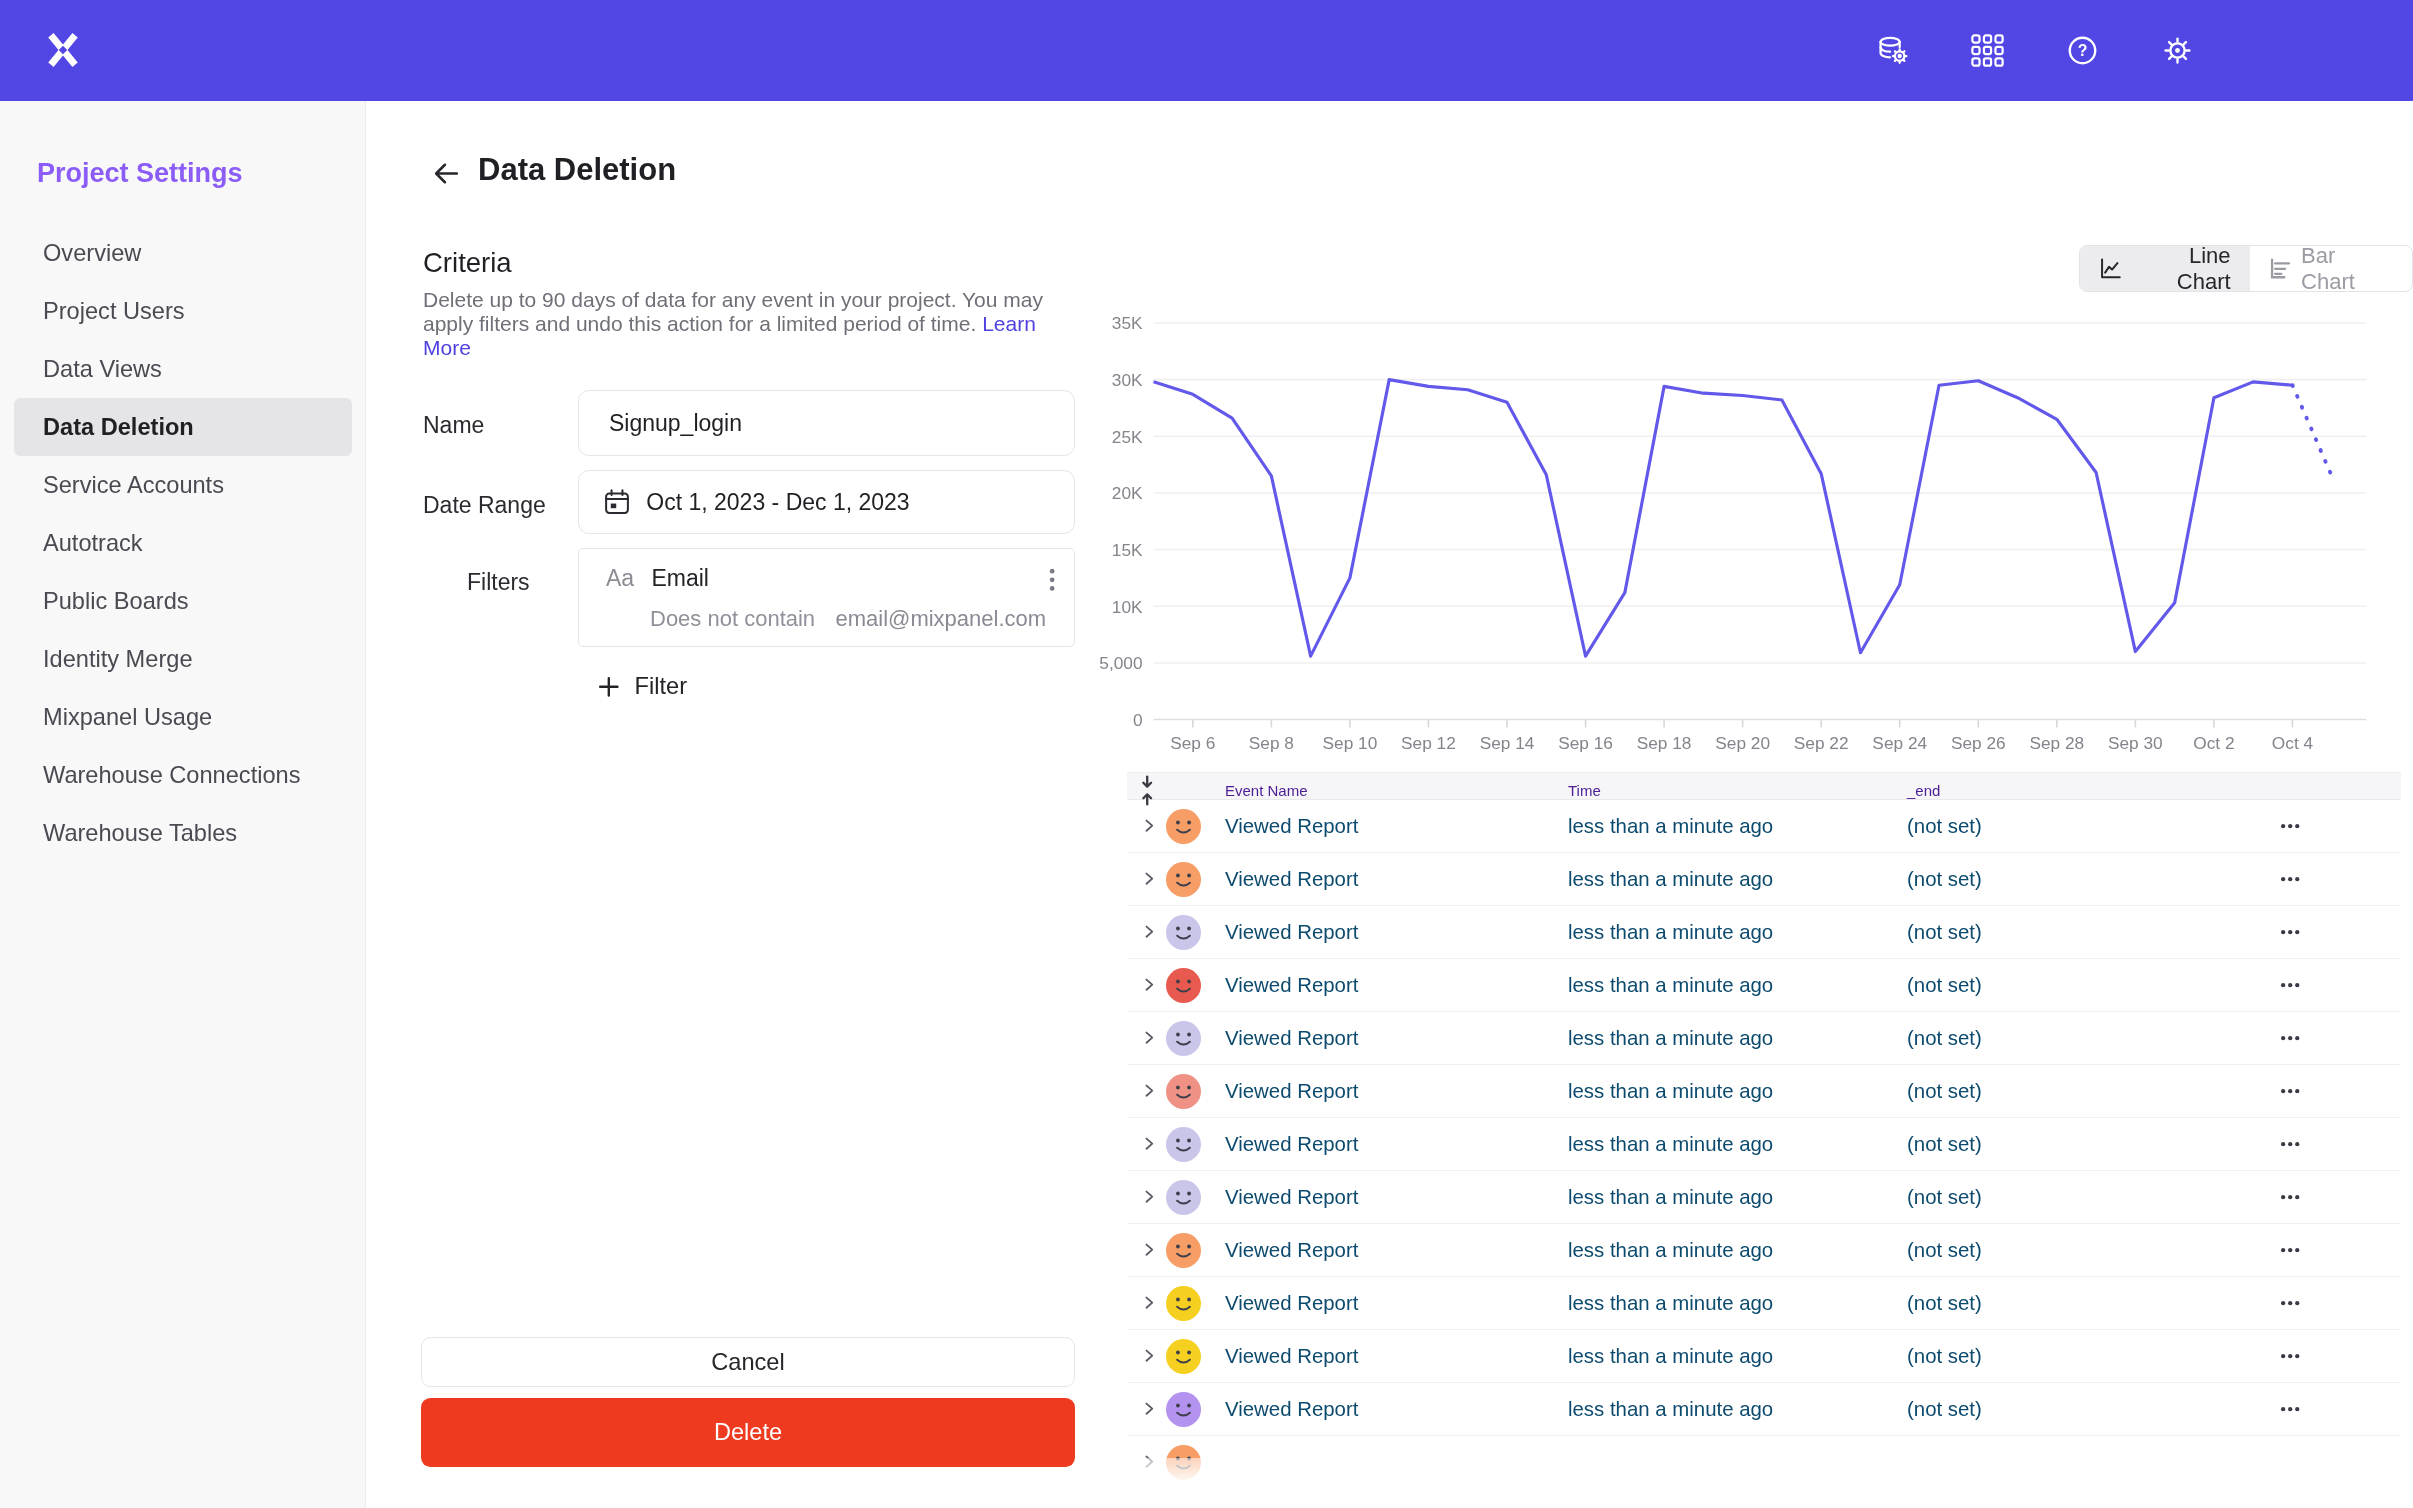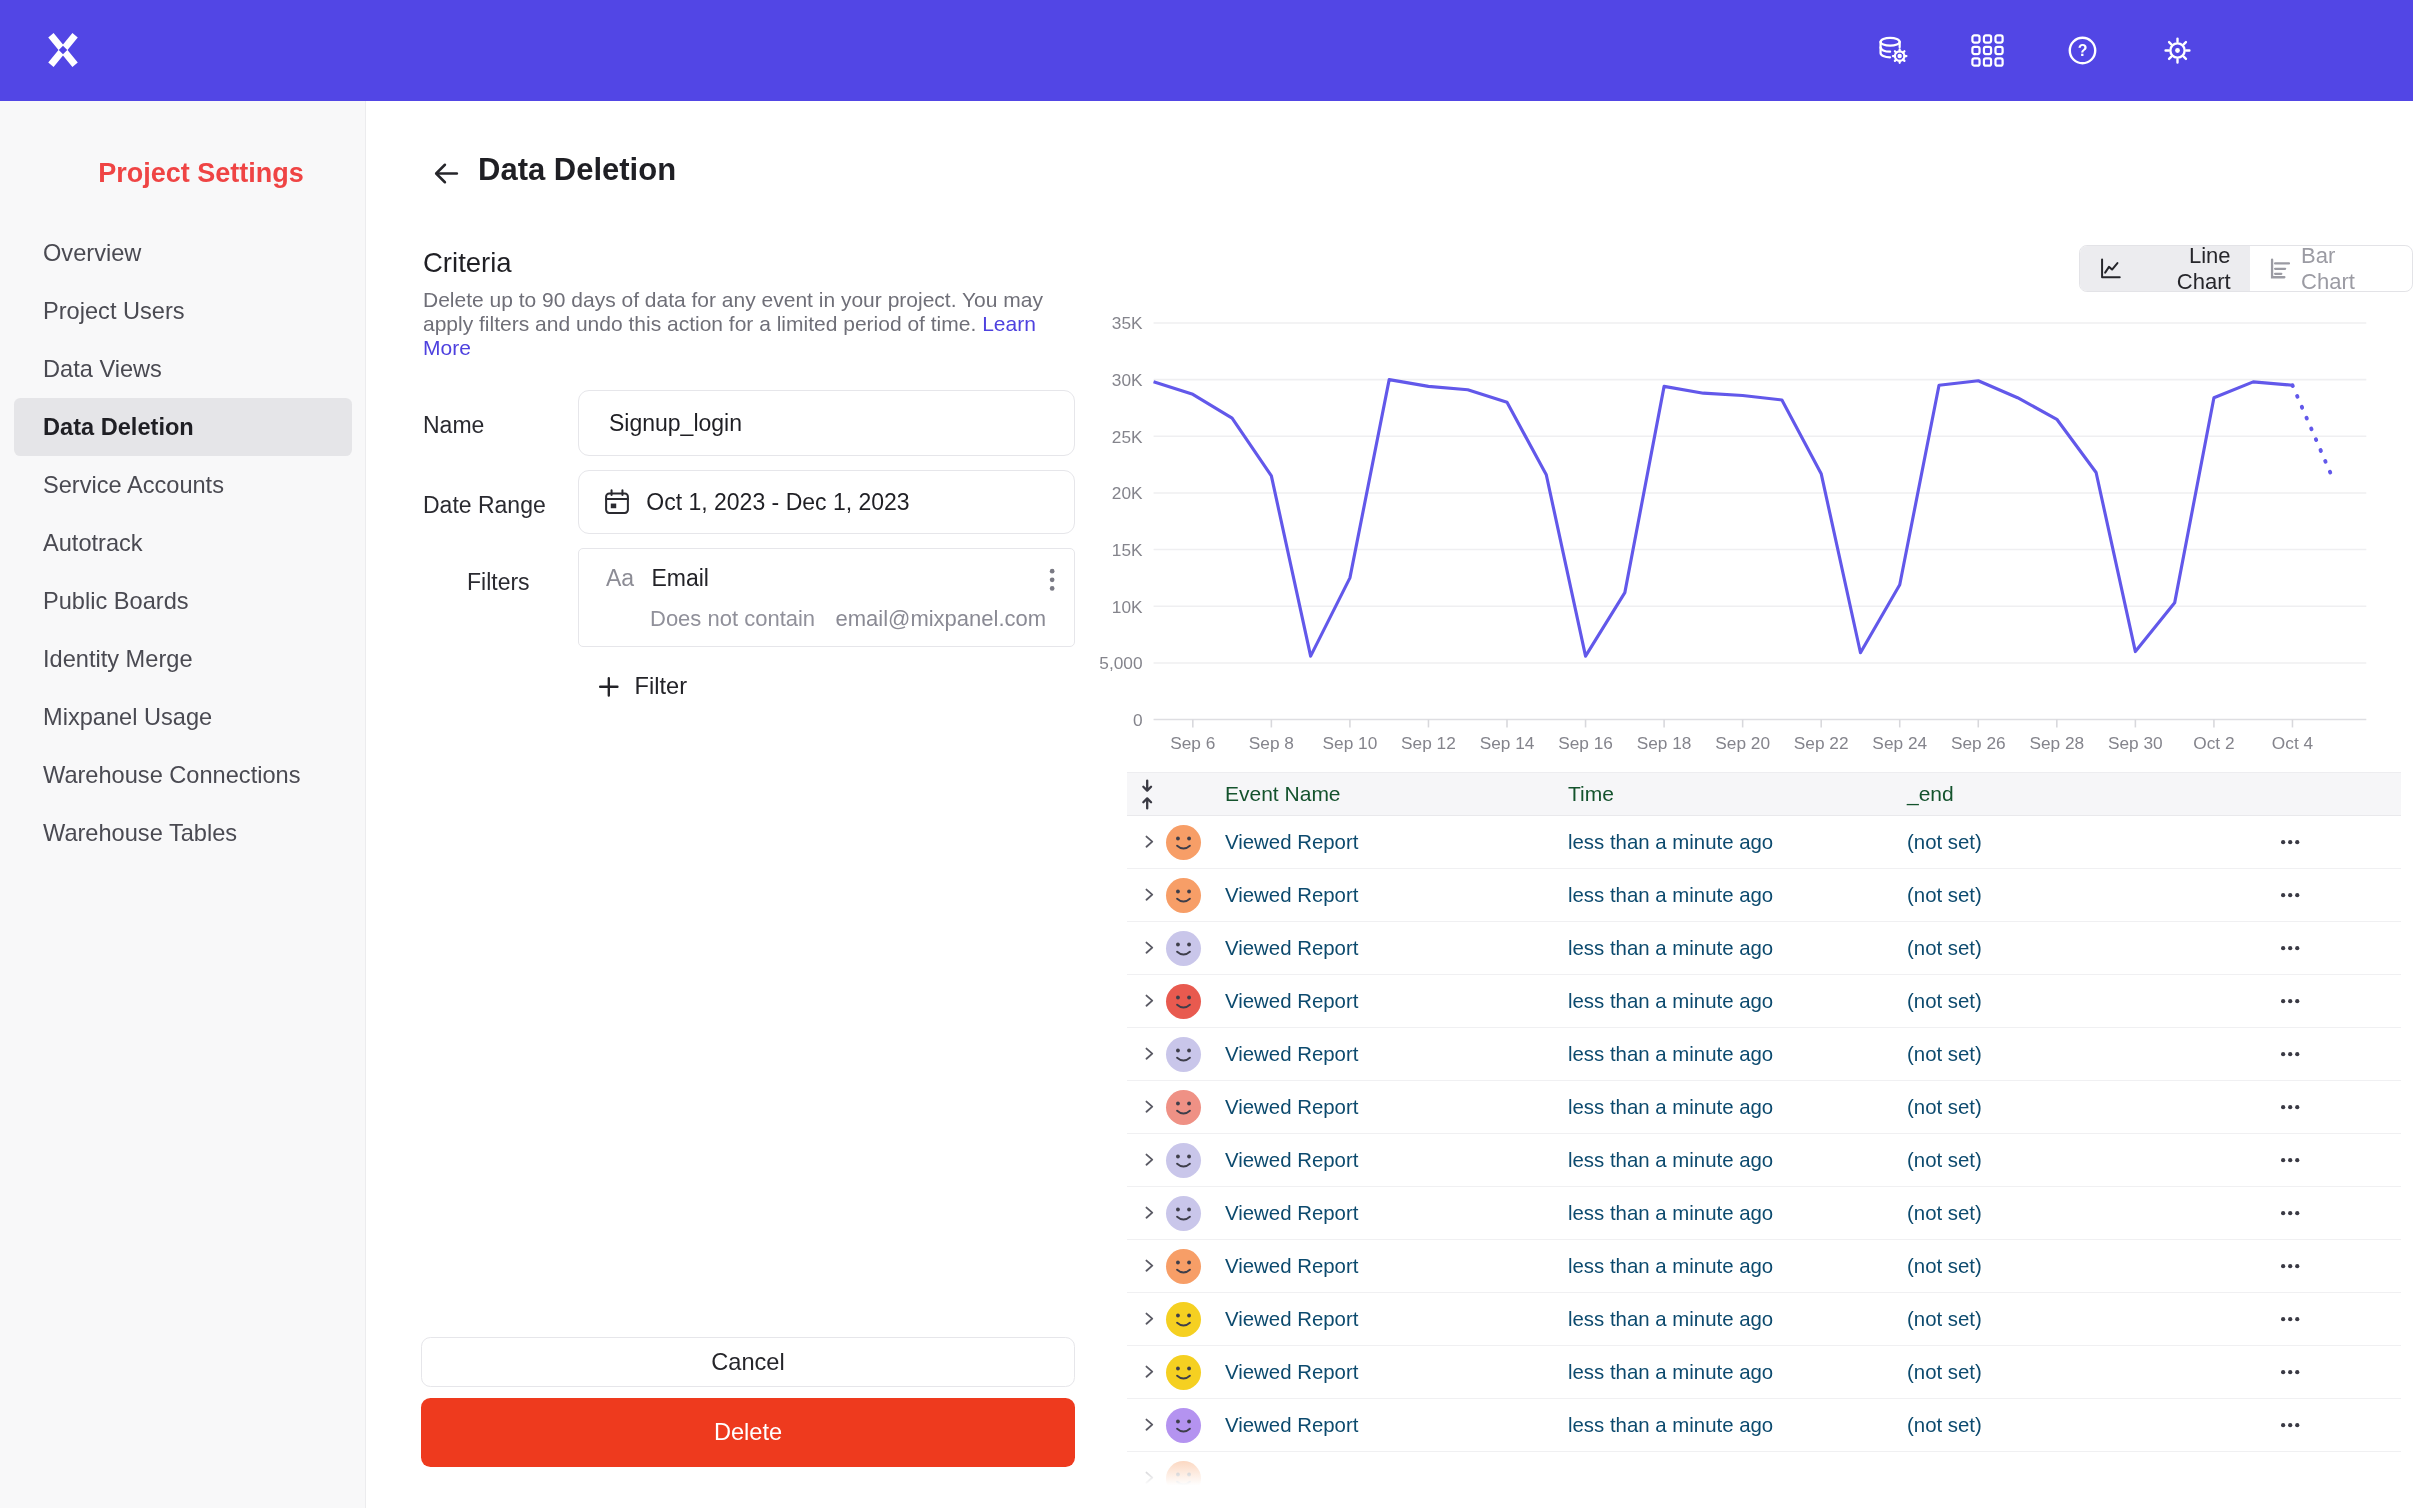--- a/index.html
+++ b/index.html
@@ -12,21 +12,21 @@
 
   
   .topbar { position:absolute; left:0; top:0; width:2413px; height:101px; background:#5246E5; }
   .logo { position:absolute; left:44px; top:31px; width:38px; height:38px; }
   .topbar-right { position:absolute; right:218px; top:33px; display:flex; gap:60px; align-items:center; }
   .tb-icon { width:35px; height:35px; cursor:pointer; }
 
   
   .sidebar { position:absolute; left:0; top:101px; bottom:0; width:366px;
     background:#F8F8F9; border-right:1.6px solid #ECECEE; }
-  .side-title { margin:57px 0 35px 37px; font-size:27px; font-weight:700; color:#ef4444;text-align:center; }
+  .side-title { margin:57px 0 35px 37px; font-size:27px; font-weight:700; color:#8b5cf6; }
   .side-item { height:58px; margin:0 12.6px 0 14px; display:flex; align-items:center;
     padding-left:29px; font-size:23.6px; color:#4A4A52; border-radius:6.3px; cursor:pointer; }
   .side-item.active { background:#E5E5E8; color:#1F1F24; font-weight:600; }
 
   
   .back-btn { position:absolute; left:429px; top:156px; width:35px; height:35px; cursor:pointer; }
   .page-title { position:absolute; left:478px; top:152px; font-size:31px; font-weight:700; }
 
   
   .criteria-h { position:absolute; left:423px; top:247px; font-size:27.5px; font-weight:400; }
@@ -64,22 +64,22 @@
   .seg { display:flex; align-items:center; gap:9.4px; padding:0 19px; font-size:22px; cursor:pointer; }
   .seg.active { background:#ECECEF; color:#26262B; font-weight:500;text-align:right; }
   .seg.inactive { color:#9B9BA3; }
 
   
   #chart { position:absolute; left:1086px; top:303px; width:1318px; height:464px; }
 
   
   .table { position:absolute; left:1127px; top:772px; width:1274px; bottom:0; }
   .tgrid { display:grid; grid-template-columns:39px 59px 343px 339px 357px 1fr; align-items:center; }
-  .thead { height:44px; background:#F6F6F8; border-top:1.6px solid #EDEDF0;
-    border-bottom:1.6px solid #E9E9EC; color:#14532d; font-size:21px; }
+  .thead { height:28px; background:#F6F6F8; border-top:1.6px solid #EDEDF0;
+    border-bottom:1.6px solid #E9E9EC; color:#4c1d95; font-size:15px; }
   .trow { height:53px; border-bottom:1.6px solid #F0F0F2; font-size:20.4px; color:#0c4a6e; background:#fff; cursor:pointer; }
   .cell-chev { padding-left:12.6px; }
   .avatar { width:35px; height:35px; border-radius:50%; position:relative; }
   .kebab-h { justify-self:start; padding-left:15.7px; }
   .sort-icon { padding-left:9.4px; }
   .fade { position:absolute; left:1127px; top:1458px; width:1274px; height:50px;
     background:linear-gradient(180deg, rgba(255,255,255,0.55) 0%, #ffffff 55%); pointer-events:none; }
 </style>
 </head>
 <body>

